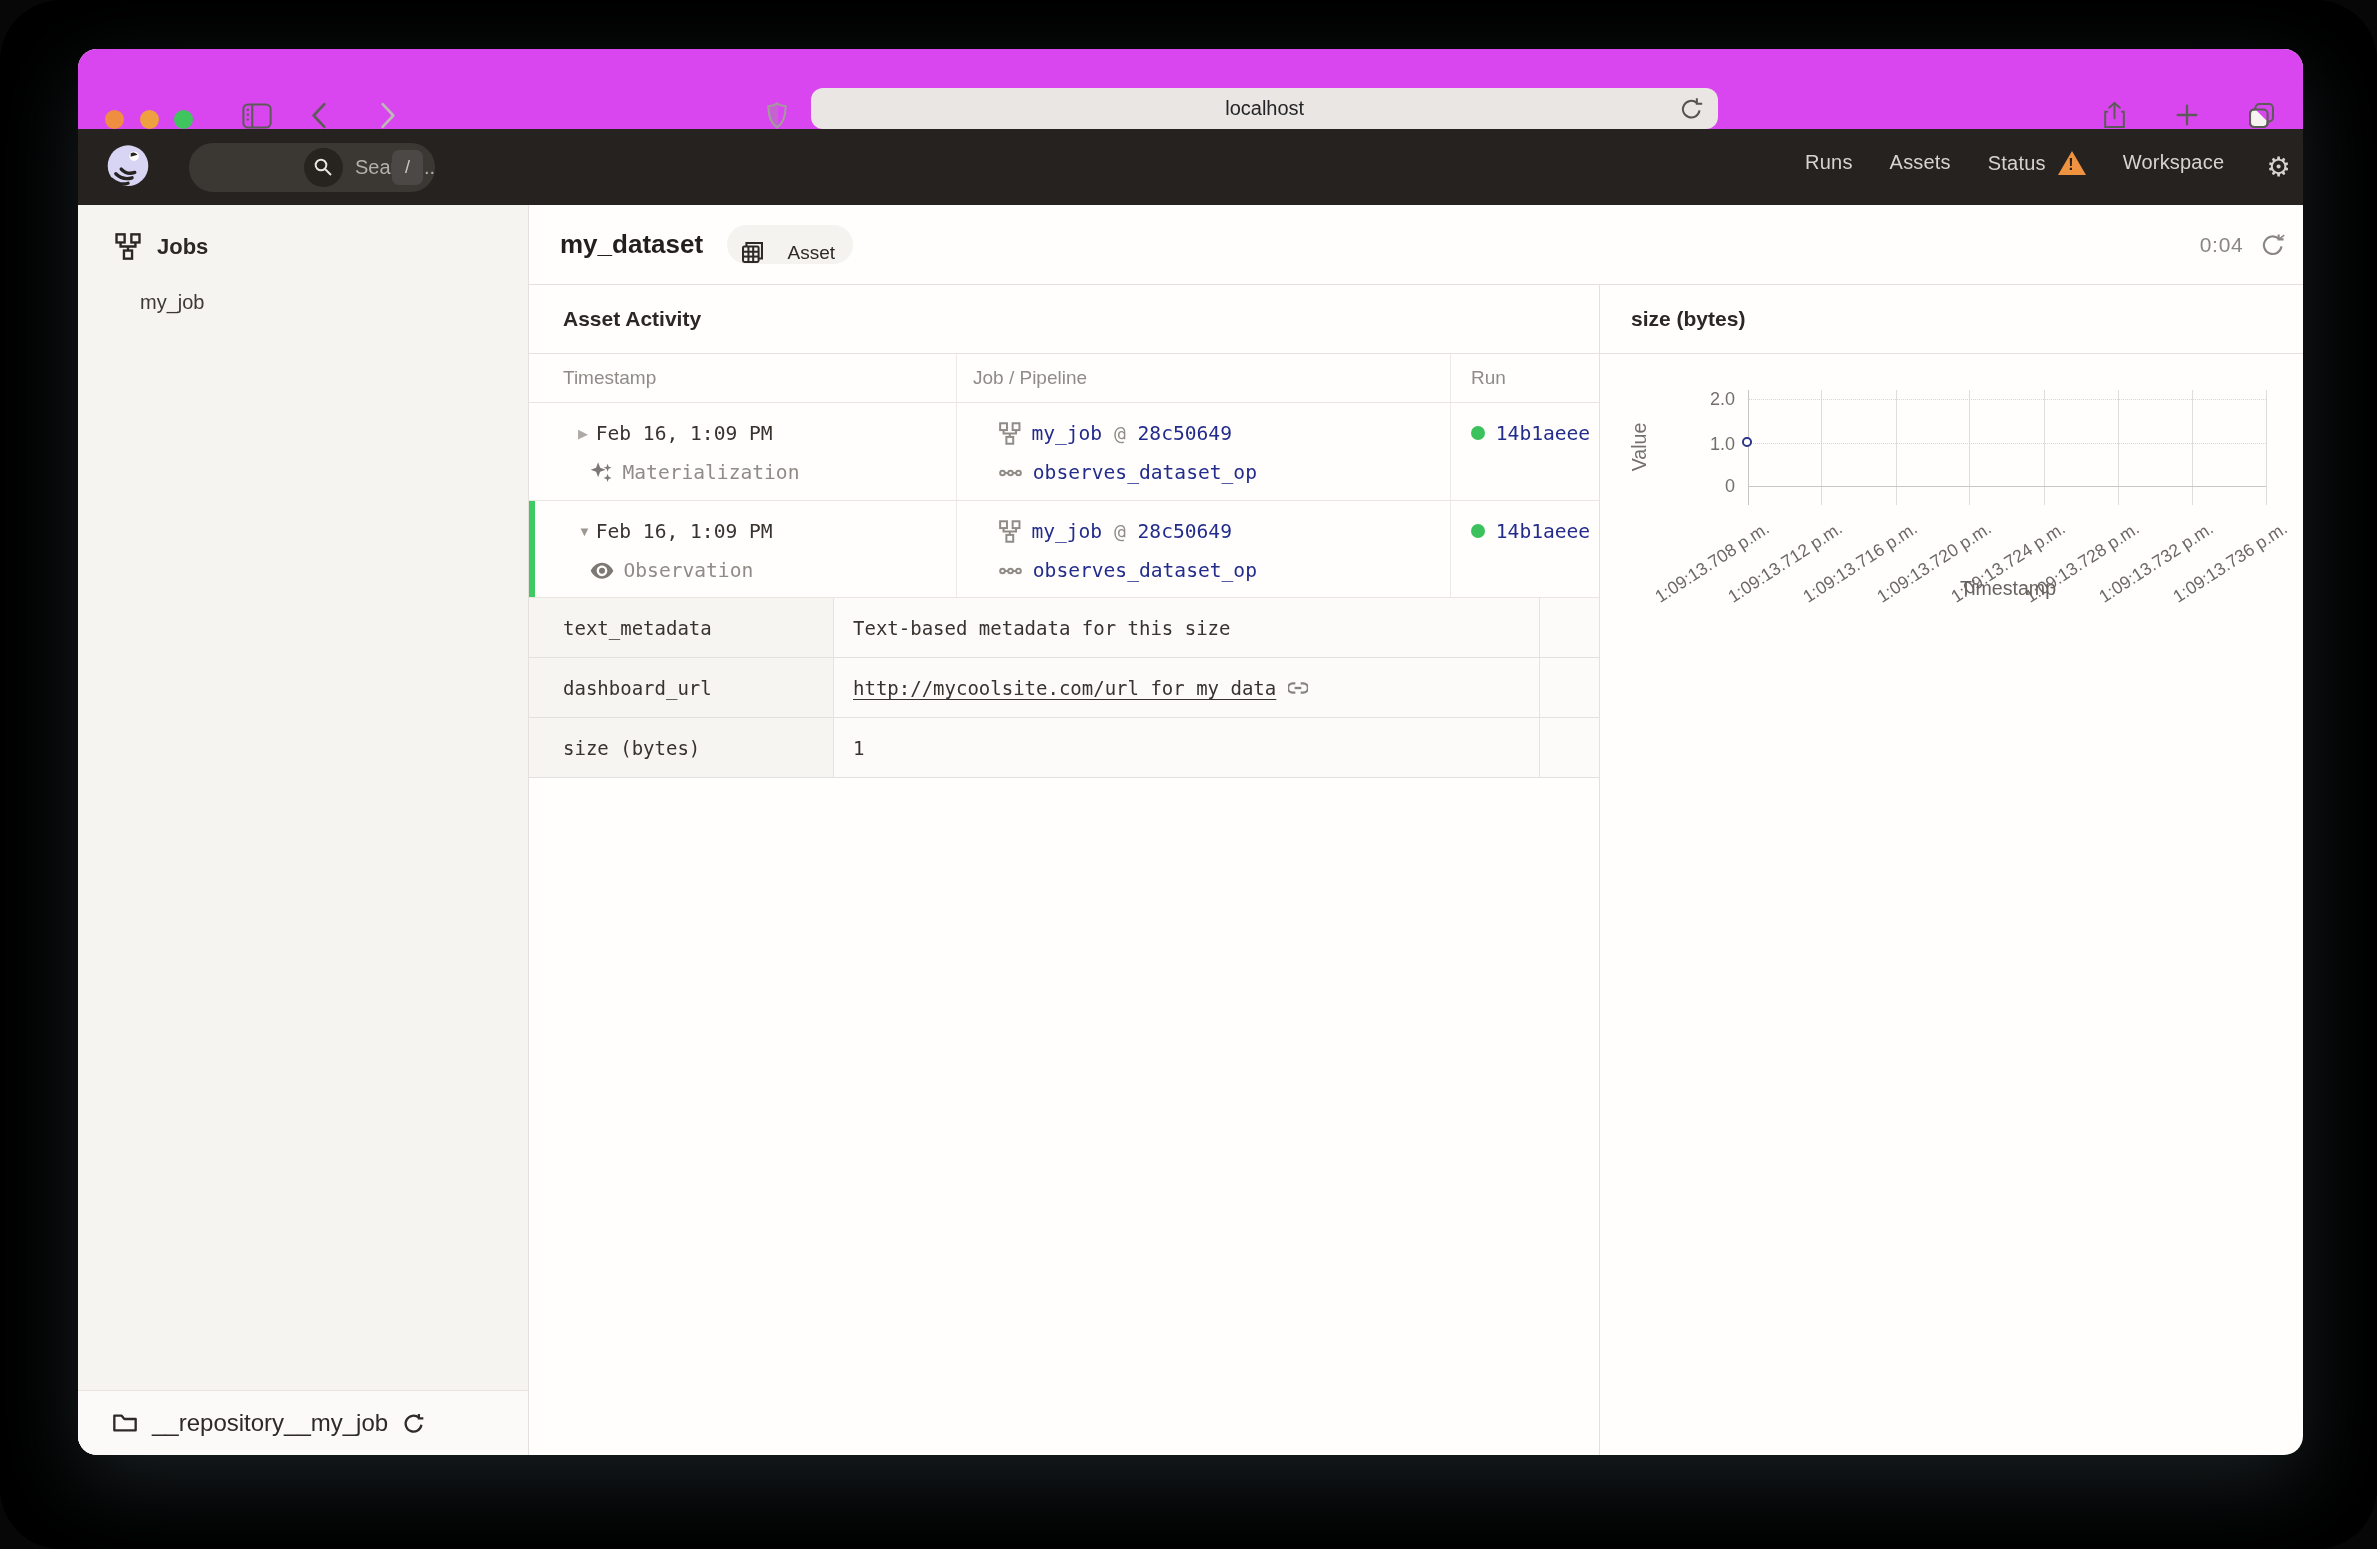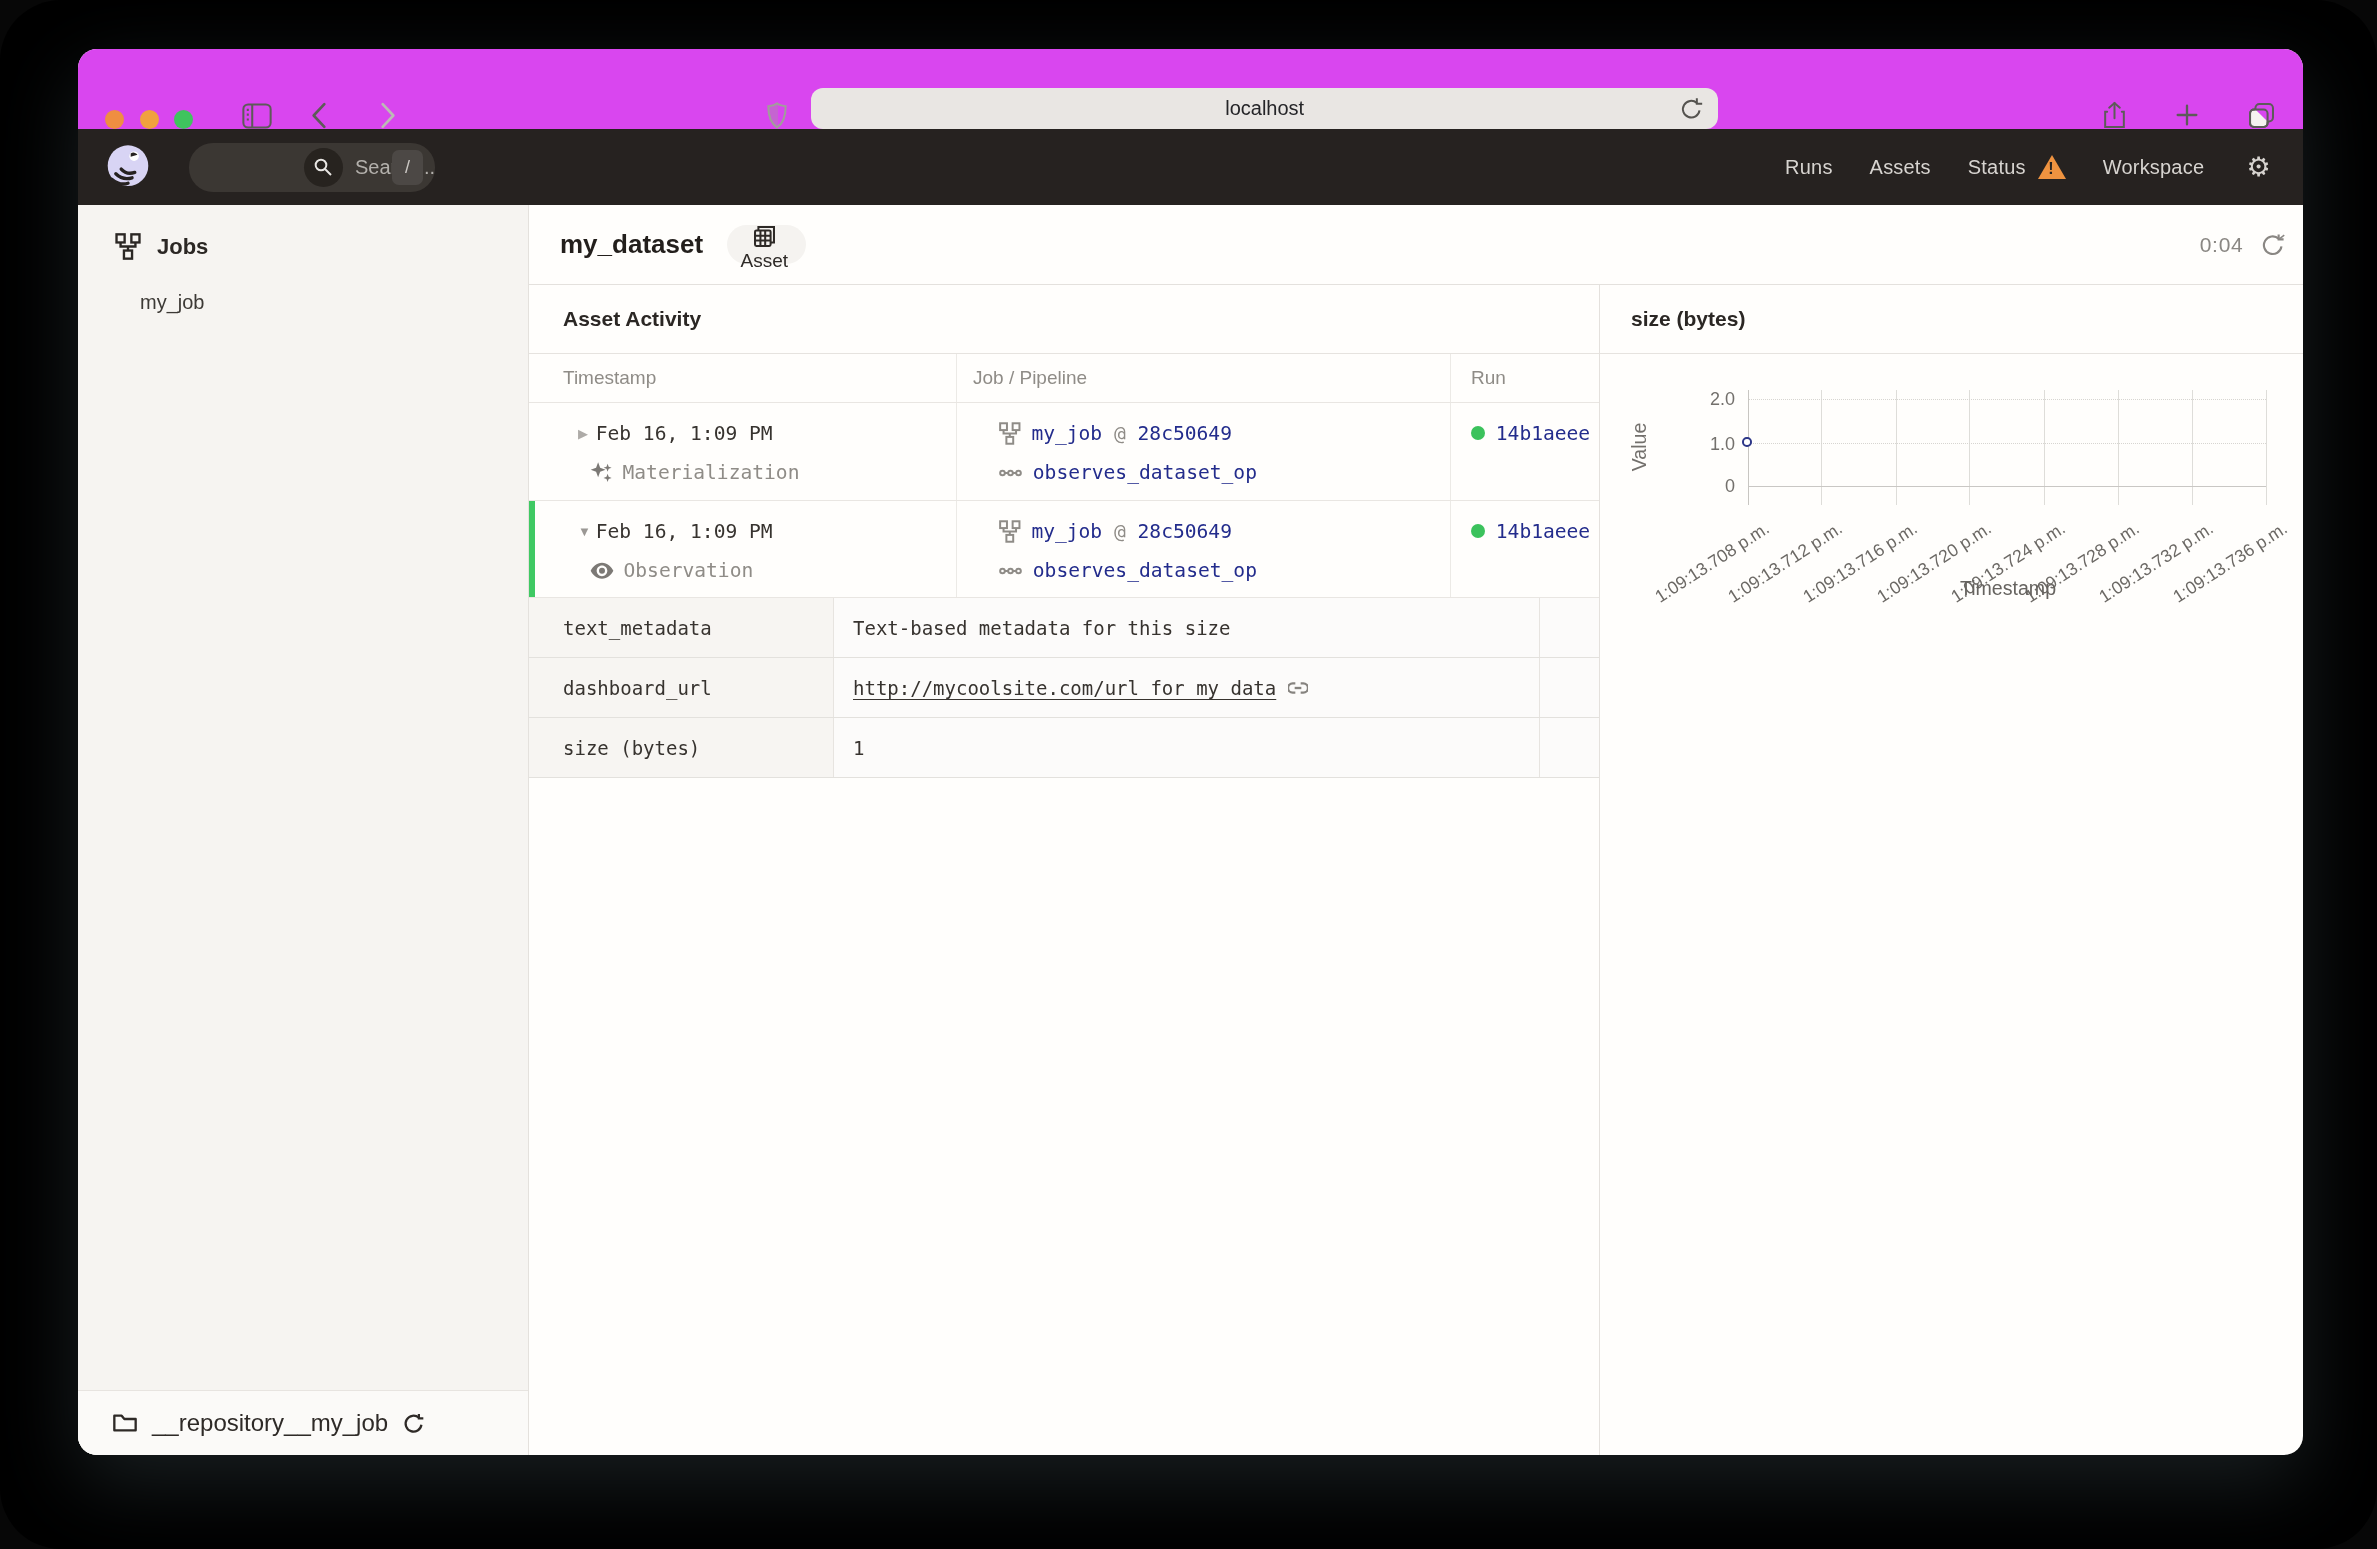--- a/index.html
+++ b/index.html
@@ -32,21 +32,21 @@
   
   .appbar { height:76px; background:#262220; display:flex; align-items:center; flex:none; position:relative; }
   .logo { width:46px; height:46px; margin-left:27px; flex:none; }
   .searchbox { margin-left:38px; width:246px; height:49px; border-radius:24px; background:#3b3733;
     display:flex; align-items:center; position:relative;justify-content:flex-end; }
   .mag { width:39px; height:39px; border-radius:50%; background:#27231f; margin-left:4.7px;
     display:flex; align-items:center; justify-content:center; color:#e8e6e3; }
   .searchbox .ph { margin-left:12px; font-size:20px; color:#b3b0ac; }
   .slashkey { position:absolute; right:12px; width:31px; height:35px; border-radius:6.8px;
     background:#4c4845; color:#ccc9c5; font-size:18px; display:flex; align-items:center; justify-content:center; }
-  .navlinks { position:absolute; right:32px; display:flex; align-items:center; gap:37px; }
+  .navlinks { position:absolute; right:12px; display:flex; align-items:flex-start; gap:37px; }
   .navitem { color:#d7d4d0; font-size:20px; font-weight:500; letter-spacing:0.2px; display:flex; align-items:center; gap:12px; }
   .warn-tri { width:0; height:0; border-left:14px solid transparent; border-right:14px solid transparent;
     border-bottom:24px solid #ef9340; position:relative; display:inline-block; }
   .warn-tri::after { content:"!"; position:absolute; left:-3.4px; top:4.7px; color:#262220; font-size:16px; font-weight:700; }
   .gear { color:#d6d3cf; margin-left:5.4px; }
 
   
   .content { flex:1; display:flex; min-height:0; }
   .sidebar { width:451px; flex:none; background:#f6f4f1; border-right:1.4px solid #e4e1dd;
     display:flex; flex-direction:column; }
@@ -55,21 +55,21 @@
   .side-job { margin:31px 0 0 62px; font-size:20px; color:#3c3935; }
   .side-foot { margin-top:auto; border-top:1.4px solid #e7e4e0; background:#fbfaf8; height:65px;
     display:flex; align-items:center; gap:15px; padding-left:35px; color:#2e2a27; }
   .side-foot .repo { font-size:24px; }
   .side-foot .reload { color:#2e2a27; }
 
   .main { flex:1; display:flex; flex-direction:column; min-width:0; }
   .titlerow { height:80px; flex:none; border-bottom:1.4px solid #e4e1dd; display:flex; align-items:center; padding:0 18px 0 31px; }
   .titlerow .h1 { font-size:26px; font-weight:700; color:#231f1c; }
   .badge { margin-left:24px; height:39px; padding:0 17.6px 0 13.5px; border-radius:19.6px; background:#f5f3f0;
-    display:flex; align-items:center; gap:2px; color:#2e2a27;flex-direction:column; }
+    display:flex; align-items:flex-end; gap:24px; color:#2e2a27; }
   .badge .bt { font-size:19px; }
   .timer { margin-left:auto; font-size:21px; color:#8a8783; letter-spacing:0.7px; }
   .titlerow .reload { color:#8a8783; margin-left:17.6px; }
 
   .bodyrow { flex:1; display:flex; min-height:0; }
   .centerpane { width:1071px; flex:none; border-right:1.4px solid #e4e1dd; display:flex; flex-direction:column; }
   .rightpane { flex:1; display:flex; flex-direction:column; }
 
   .sec-head { height:69px; flex:none; border-bottom:1.4px solid #e6e3df; display:flex; align-items:center; padding-left:34px; }
   .sec-head .t { font-size:21px; font-weight:700; color:#2b2724; }

